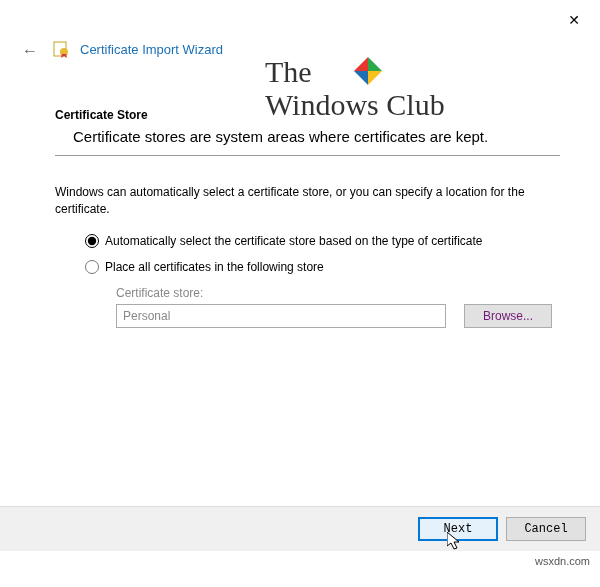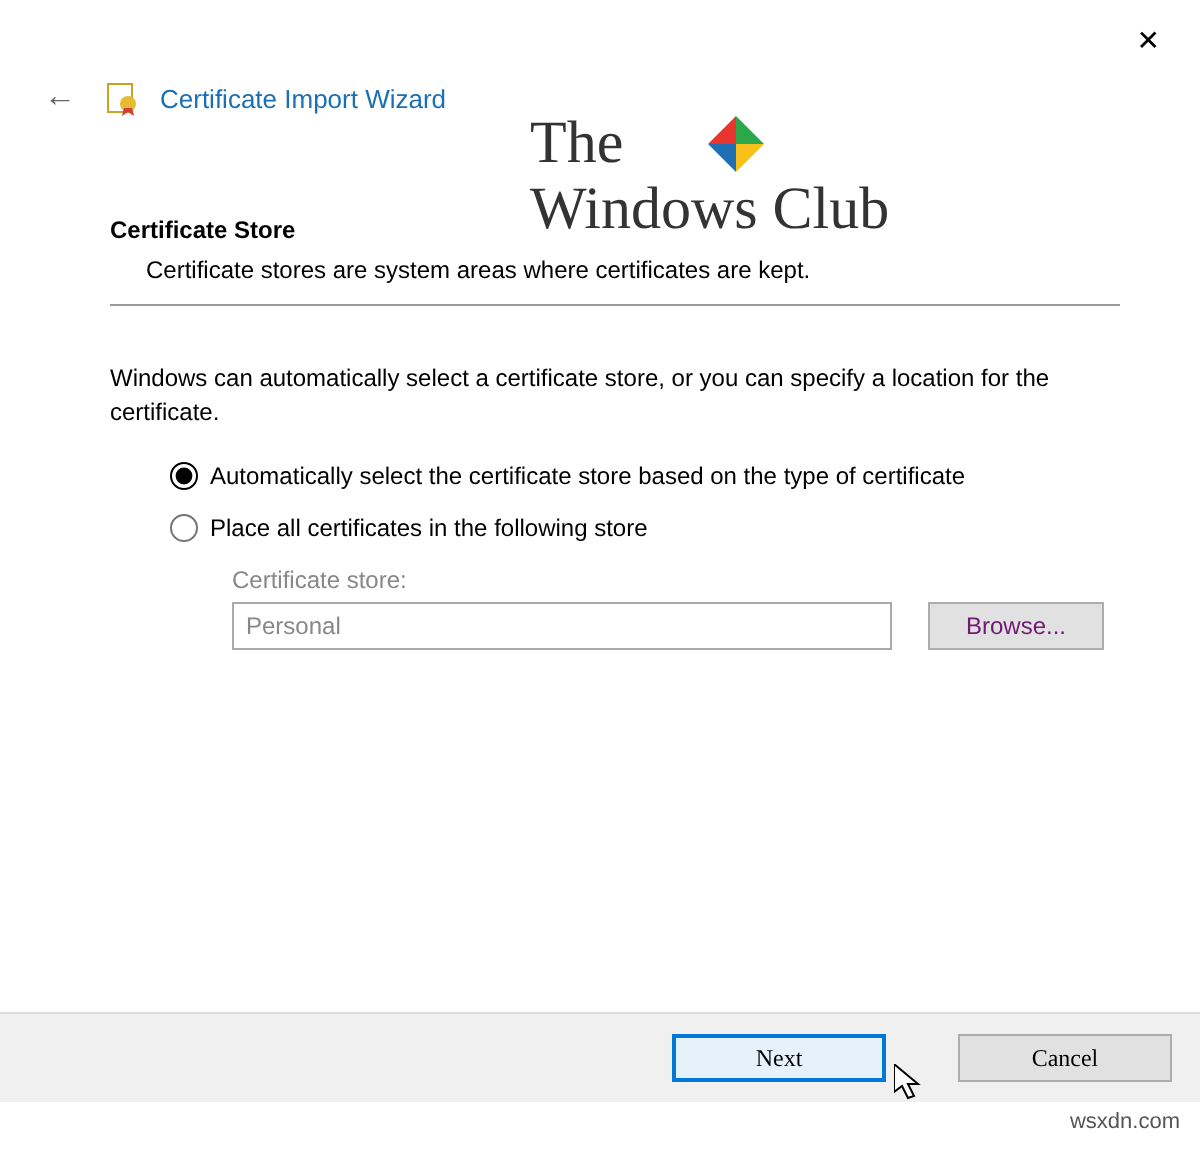--- a/index.html
+++ b/index.html
@@ -59,21 +59,21 @@
       top: 55px;
       left: 265px;
       font-family: 'Palatino Linotype', 'Book Antiqua', Palatino, serif;
       color: #333;
       line-height: 1.1;
     }
     .watermark .line1 {
       font-size: 30px;
       font-weight: normal;
       display: flex;
-      align-items: center;
+      align-items: flex-start;
       gap: 40px;
     }
     .watermark .line2 {
       font-size: 30px;
       font-weight: normal;
     }
     .watermark-logo {
       width: 32px;
       height: 32px;
       display: inline-block;
@@ -83,21 +83,21 @@
       position: relative;
       z-index: 2;
     }
     .section-title {
       font-weight: bold;
       font-size: 12px;
       margin-top: 40px;
     }
     .section-desc {
       margin: 6px 0 10px 18px;
-      font-size: 12px;
+      font-size: 15px;
     }
     .divider {
       border: none;
       border-top: 1px solid #999;
       margin: 10px 0 28px 0;
     }
     .instruction {
       font-size: 12px;
       margin-bottom: 16px;
       line-height: 1.4;
@@ -162,27 +162,26 @@
       right: 0;
       background: #f0f0f0;
       border-top: 1px solid #ddd;
       padding: 10px 14px;
       display: flex;
       justify-content: flex-end;
       gap: 8px;
     }
     .footer button {
       height: 24px;
-      width: 107px;
-      font-size: 12px;
-      font-family: Liberation Serif, serif;
+      width: 80px;
+      font-size: 12px;
+      font-family: Liberation Mono, monospace;
       background: #e1e1e1;
       border: 1px solid #adadad;
       cursor: pointer;
-      margin-left: 28px;
     }
     .footer .next-btn {
       border: 2px solid #0078d7;
       background: #e5f1fb;
     }
     .attribution {
       position: absolute;
       bottom: 20px;
       right: 10px;
       font-size: 11px;

